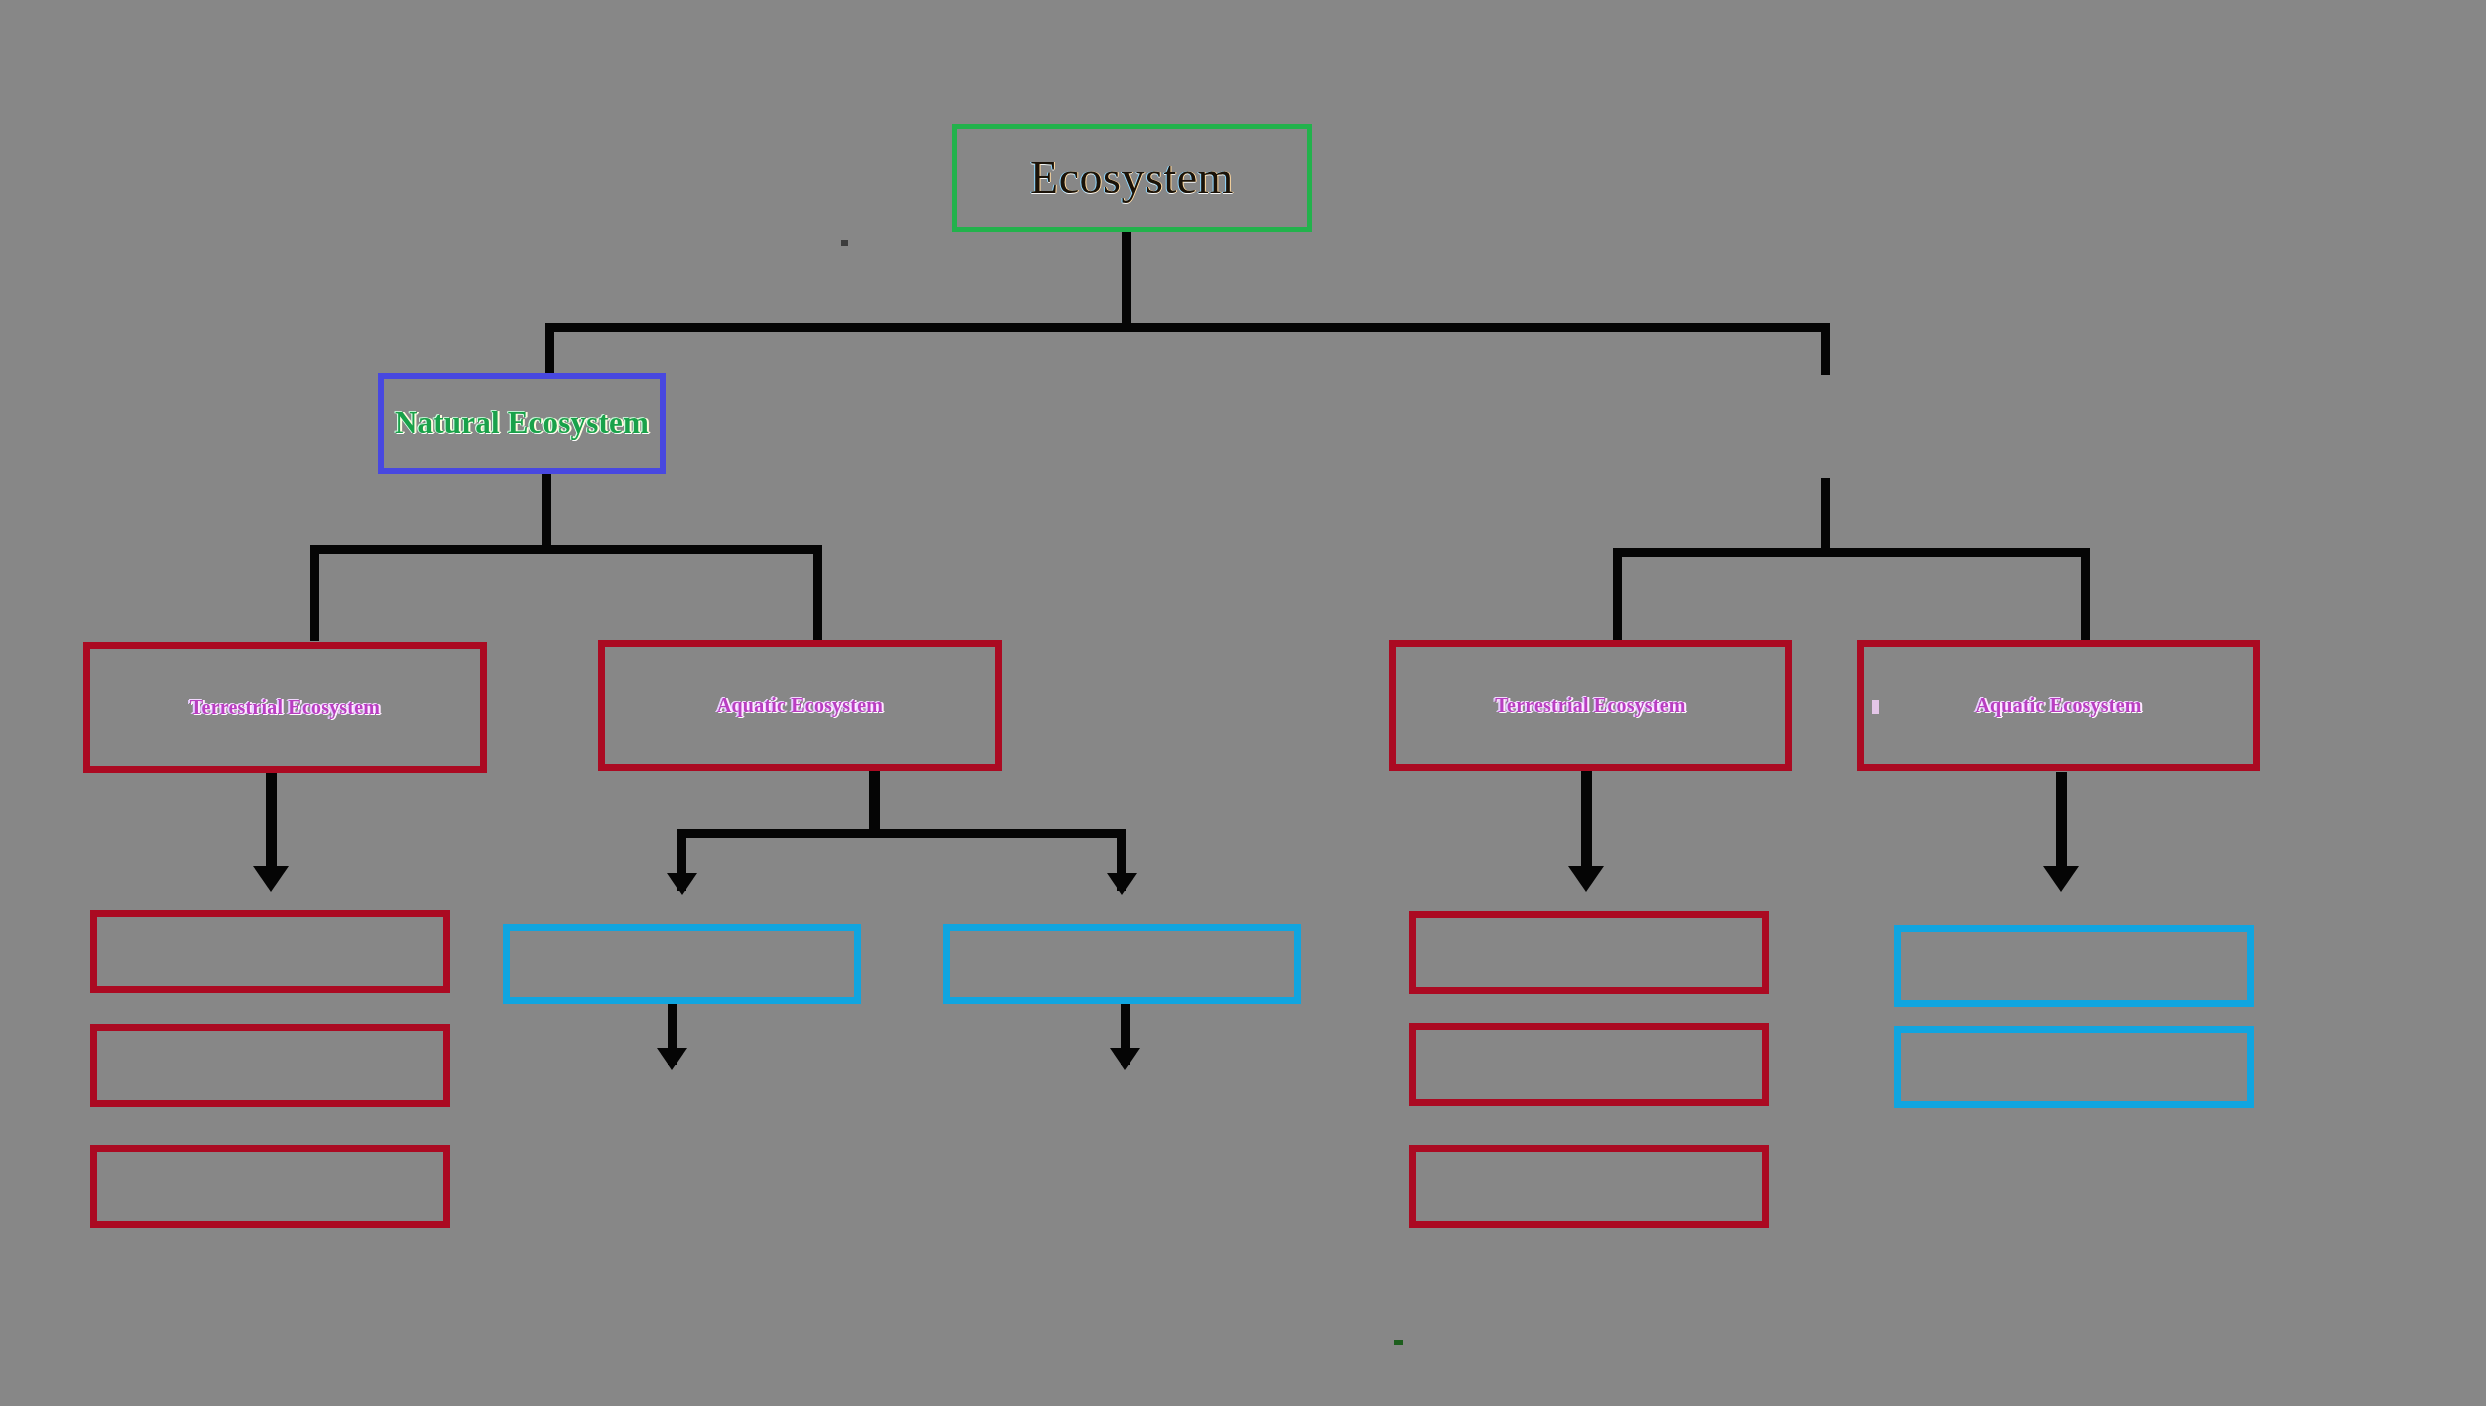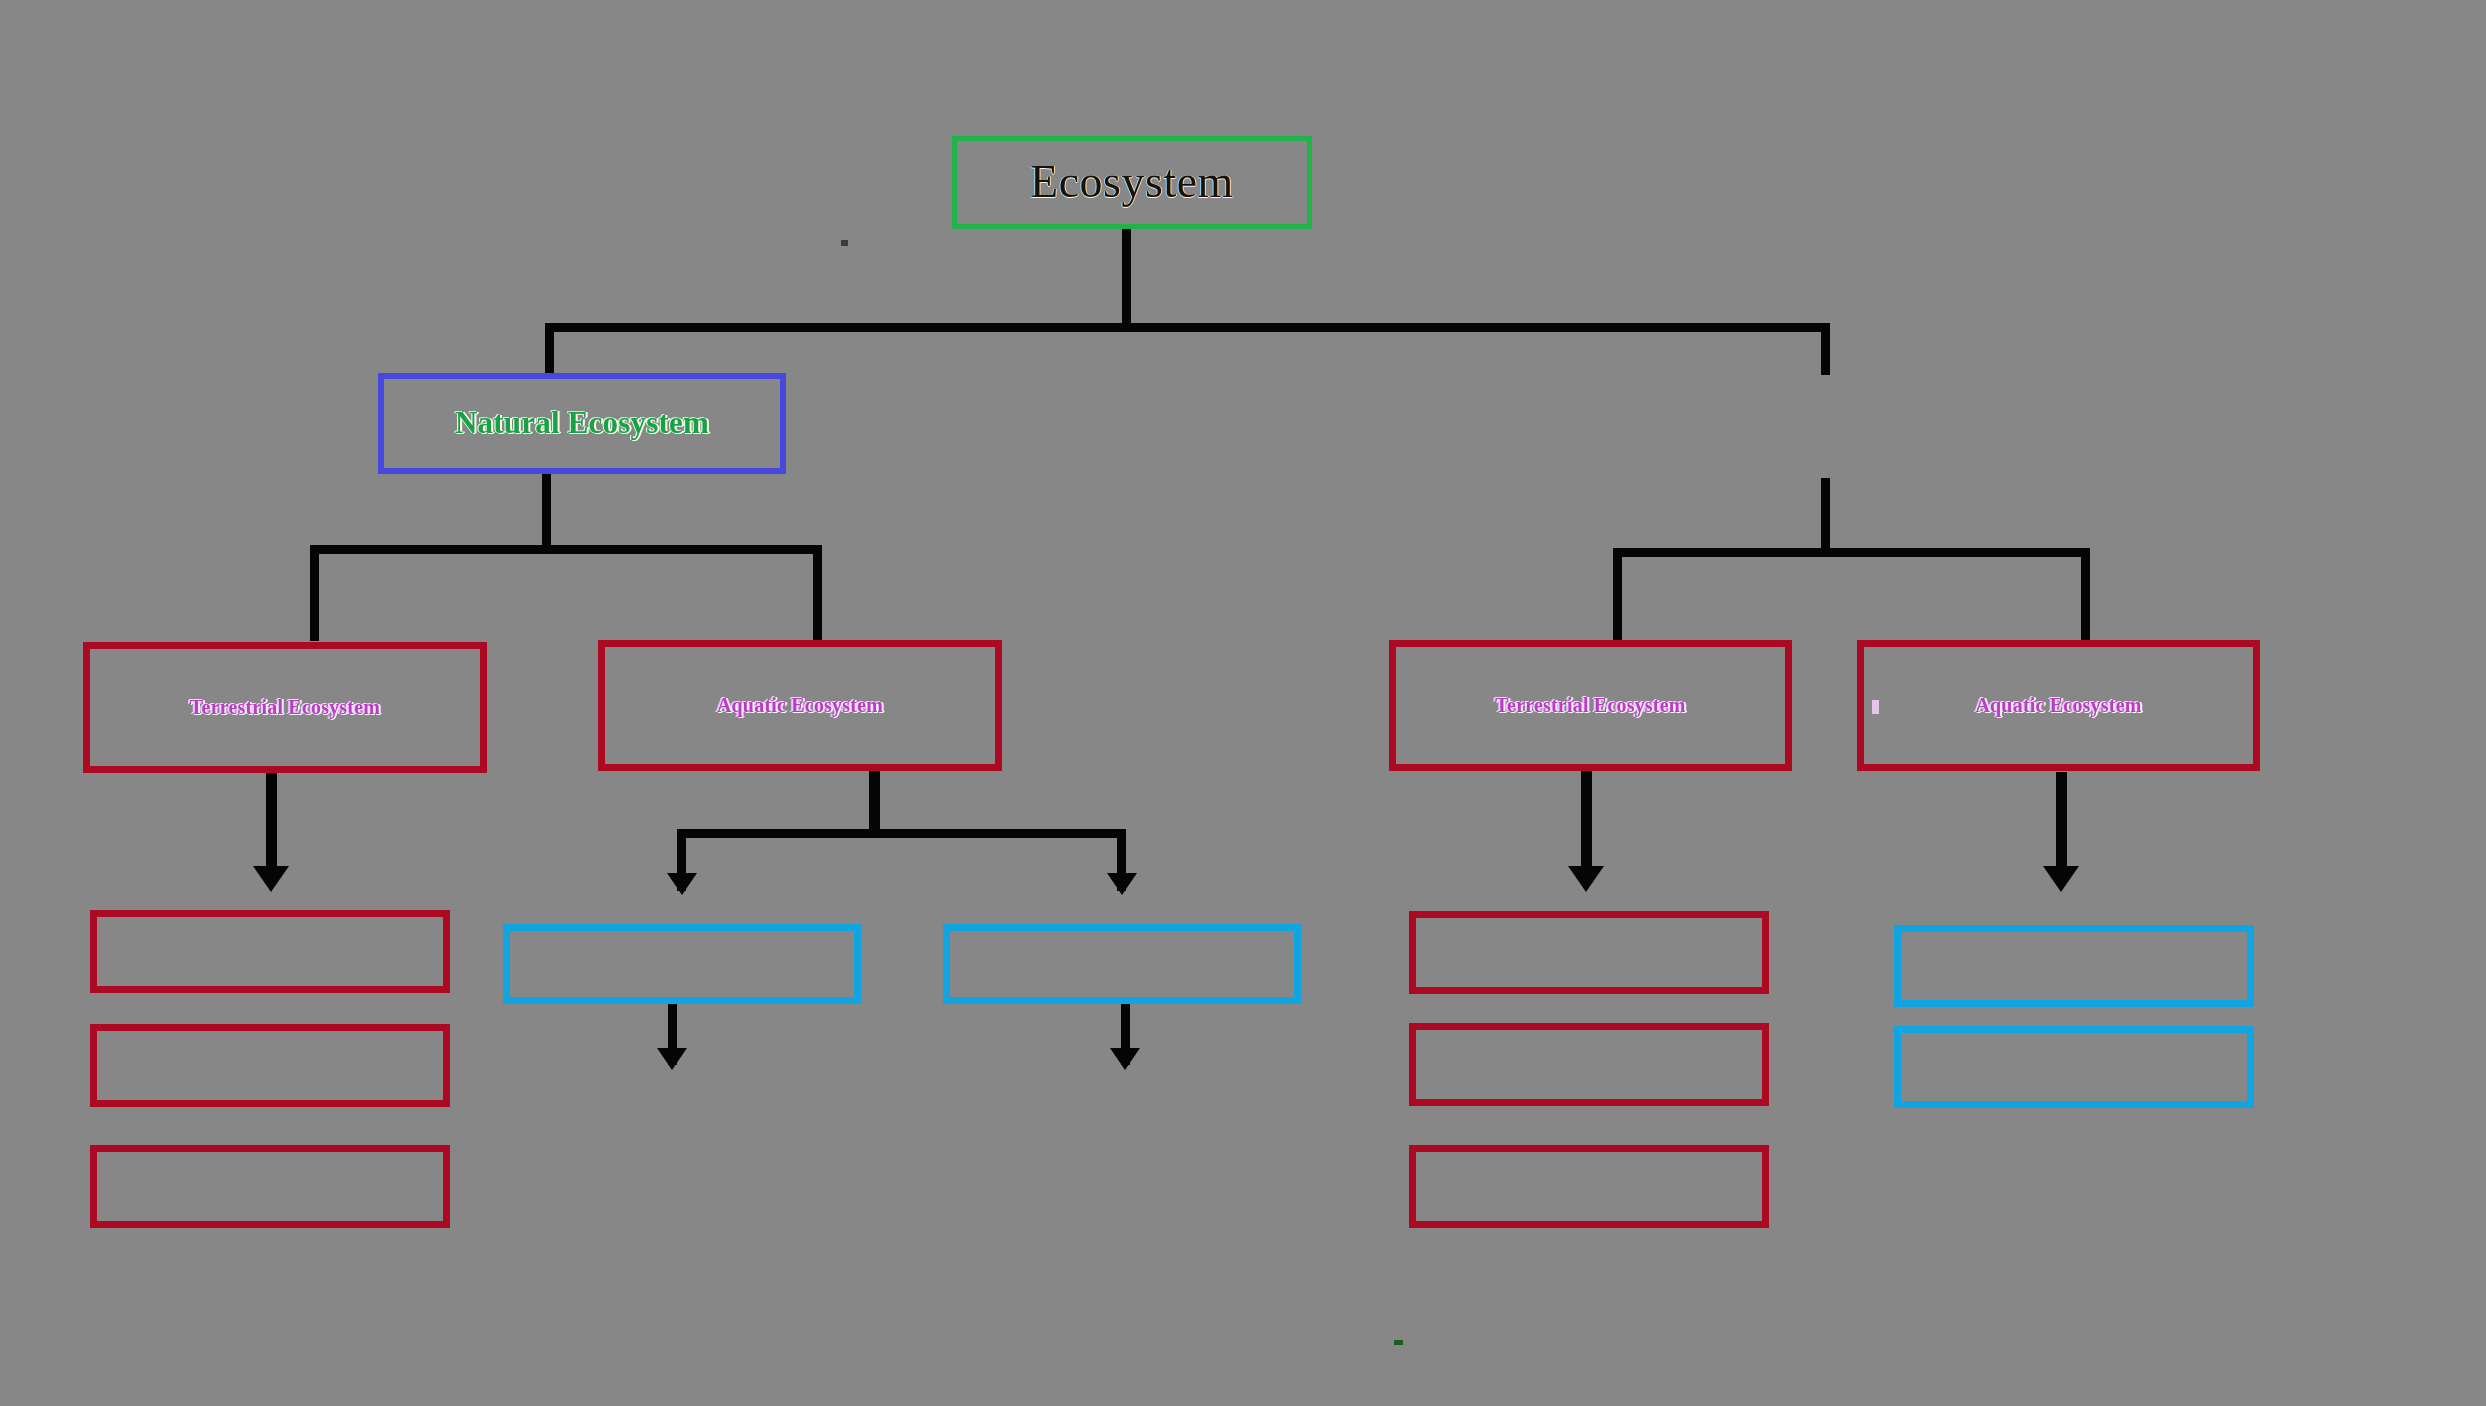--- a/index.html
+++ b/index.html
@@ -144,25 +144,25 @@
   <div class="arrow-head small" style="left:657px; top:1048px;"></div>
   <div class="seg v" style="left:1121px; top:1003px; width:9px; height:62px;"></div>
   <div class="arrow-head small" style="left:1110px; top:1048px;"></div>
 
   <div class="seg thick-v" style="left:1581px; top:770px; height:112px;"></div>
   <div class="arrow-head" style="left:1568px; top:866px;"></div>
 
   <div class="seg thick-v" style="left:2056px; top:772px; height:110px;"></div>
   <div class="arrow-head" style="left:2043px; top:866px;"></div>
 
-  <div class="node root" style="left:952px; top:136px; width:360px; height:93px;">
+  <div class="node root" style="left:952px; top:124px; width:360px; height:108px;">
     <span>Ecosystem</span>
   </div>
 
-  <div class="node lvl2" style="left:378px; top:373px; width:408px; height:101px;">
+  <div class="node lvl2" style="left:378px; top:373px; width:288px; height:101px;">
     <span>Natural Ecosystem</span>
   </div>
 
 
   <div class="node lvl3" style="left:83px; top:642px; width:404px; height:131px;">
     <span>Terrestrial Ecosystem</span>
   </div>
 
   <div class="node lvl3" style="left:598px; top:640px; width:404px; height:131px;">
     <span>Aquatic  Ecosystem</span>

